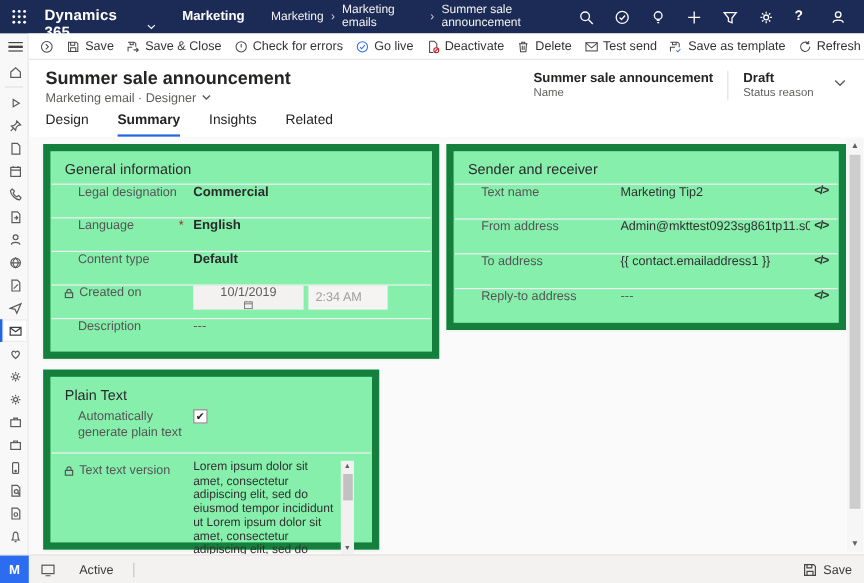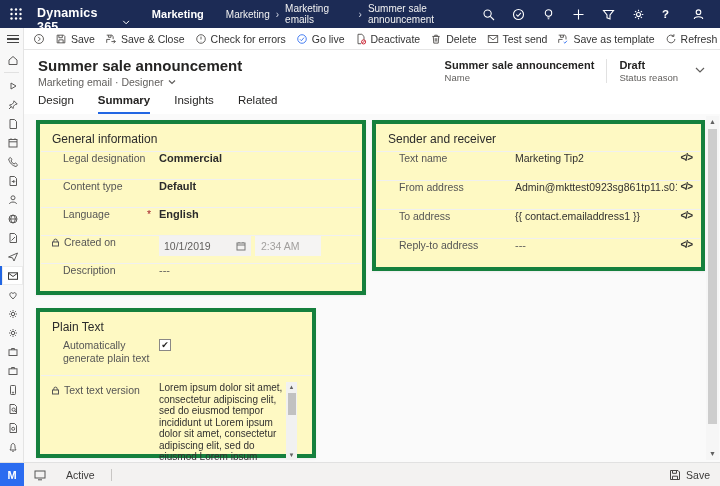--- a/index.html
+++ b/index.html
@@ -50,36 +50,36 @@
   .hdr-chev { margin-left:16px; }
   .hdr-chev svg { width:12px; height:12px; stroke:#605e5c; fill:none; stroke-width:1.2; }
 
   
   .tabs { display:flex; gap:24px; padding:4px 14px 0 14px; height:24px; font-size:11.5px; }
   .tab { padding-bottom:4px; color:#252423; cursor:default; }
   .tab.active { font-weight:700; border-bottom:2px solid #2266e3; }
 
   
   .content { position:absolute; top:86px; left:0; right:0; bottom:0; background:#fafafa; overflow:hidden; }
-  .panel { position:absolute; background:#fef9c3; border:4px solid #15803d; box-shadow:0 1px 2px rgba(0,0,0,.06); }
+  .panel { position:absolute; background:#86efac; border:6px solid #15803d; box-shadow:0 1px 2px rgba(0,0,0,.06); }
   .panel-title { font-size:12px; color:#2b2b2b; padding:8px 12px 5px 12px; }
   .frow { display:flex; align-items:flex-start; border-top:1px solid #f0f0f0; margin:0 1px; }
   .flabel { width:118px; flex:0 0 auto; font-size:10.5px; color:#555; padding-left:22px; display:flex; align-items:center; gap:4px; }
   .flabel.locked { padding-left:10px; }
   .flabel .req { color:#a4262c; margin-left:auto; margin-right:8px; font-size:10.5px; }
   .lock svg { width:9px; height:9px; stroke:#555; fill:none; stroke-width:1; display:block; }
   .fvalue { font-size:11px; font-weight:700; color:#2b2b2b; flex:1; min-width:0; }
   .fvalue.plain { font-weight:400; color:#323130; font-size:10.5px; }
   .fvalue.muted { font-weight:400; color:#605e5c; }
   .g-row { min-height:28px; }
   .s-row { min-height:29px; }
   .code-ic { font-size:10px; font-weight:700; color:#323130; padding:0 8px 0 4px; flex:0 0 auto; letter-spacing:-1px; }
   .addr { white-space:nowrap; overflow:hidden; font-size:9px; }
 
-  .datebox { display:inline-flex; align-items:center; justify-content:space-between; width:92px; height:20px; background:#f3f2f1; padding:0 5px; font-size:10.5px; color:#605e5c; font-weight:400; }
+  .datebox { display:inline-flex; align-items:center; justify-content:space-between; width:92px; height:20px; background:#f3f2f1; padding:0 5px; font-size:10.5px; color:#605e5c; font-weight:400;flex-direction:column; }
   .datebox svg { width:10px; height:10px; stroke:#777; fill:none; stroke-width:1; }
   .timebox { display:inline-flex; align-items:center; width:66px; height:20px; background:#f5f4f3; padding:0 6px; font-size:10.5px; color:#a19f9d; font-weight:400; margin-left:4px; }
 
   
   .cbx { width:12px; height:12px; border:1px solid #8a8886; background:#fff; display:flex; align-items:center; justify-content:center; font-size:9px; color:#201f1e; line-height:1; }
   .pt-row { align-items:flex-start; padding:6px 0; }
   .pt-wrap { flex:1; position:relative; margin-right:14px; height:78px; }
   .pt-box { position:absolute; inset:0 12px 0 0; font-size:10px; line-height:11.5px; color:#323130; overflow:hidden; }
   .mini-scroll { position:absolute; top:0; bottom:0; right:0; width:11px; background:#f1f1f1; }
   .mini-scroll .sc-btn { position:absolute; left:0; right:0; height:10px; font-size:6px; color:#606060; text-align:center; line-height:10px; }
@@ -428,29 +428,29 @@
 
   <div class="content">
 
     <div class="panel" style="left:12px; top:6px; width:330px;">
       <div class="panel-title">General information</div>
       <div class="frow g-row">
         <span class="flabel">Legal designation</span>
         <span class="fvalue">Commercial</span>
       </div>
       <div class="frow g-row">
-        <span class="flabel">Content type</span>
-        <span class="fvalue">Default</span>
-      </div>
-      <div class="frow g-row">
         <span class="flabel">
           <span>Language</span>
           <span class="req">*</span>
         </span>
         <span class="fvalue">English</span>
+      </div>
+      <div class="frow g-row">
+        <span class="flabel">Content type</span>
+        <span class="fvalue">Default</span>
       </div>
       <div class="frow g-row">
         <span class="flabel locked">
           <span class="lock">
               <svg viewBox="0 0 9 9">
                 <rect x="1.5" y="4" width="6" height="4"></rect>
                 <path d="M2.8 4V2.8a1.7 1.7 0 0 1 3.4 0V4"></path>
               </svg>
             </span>
           <span>Created on</span>

